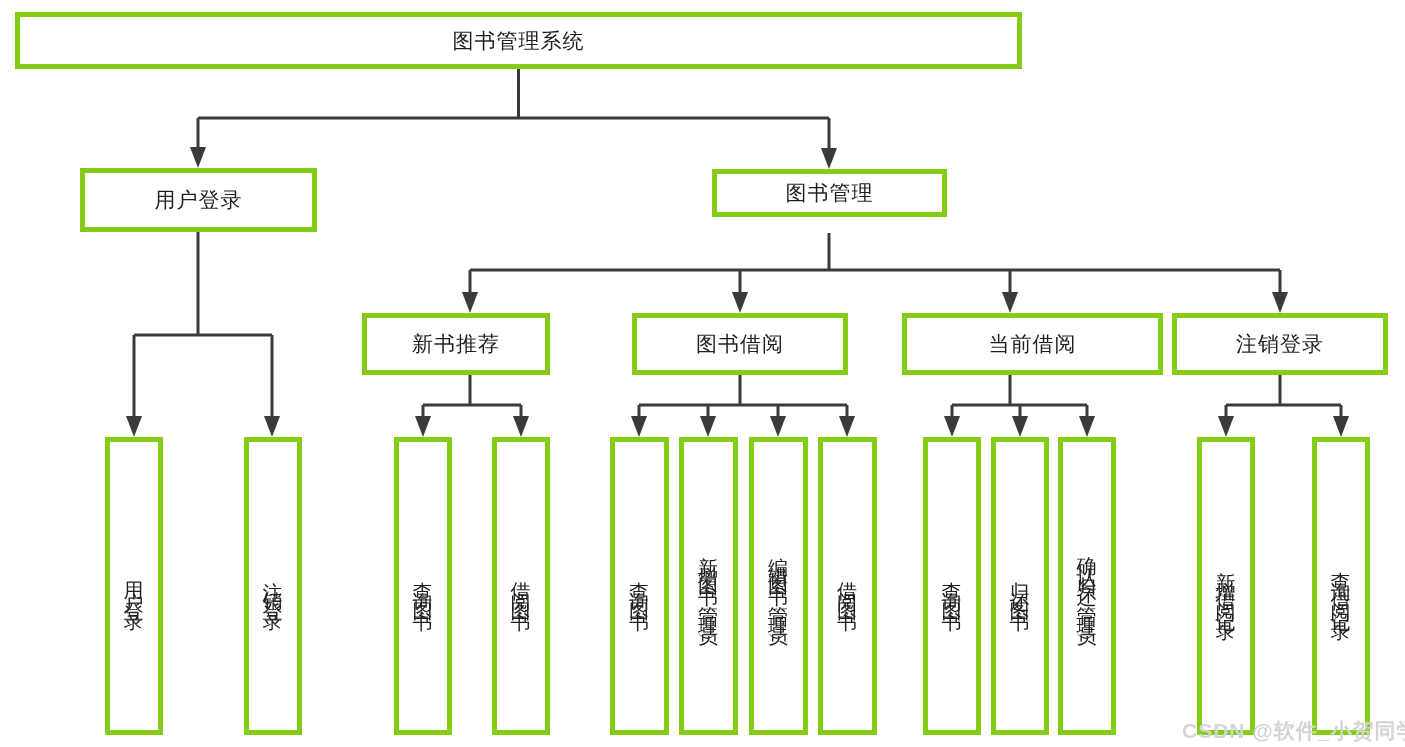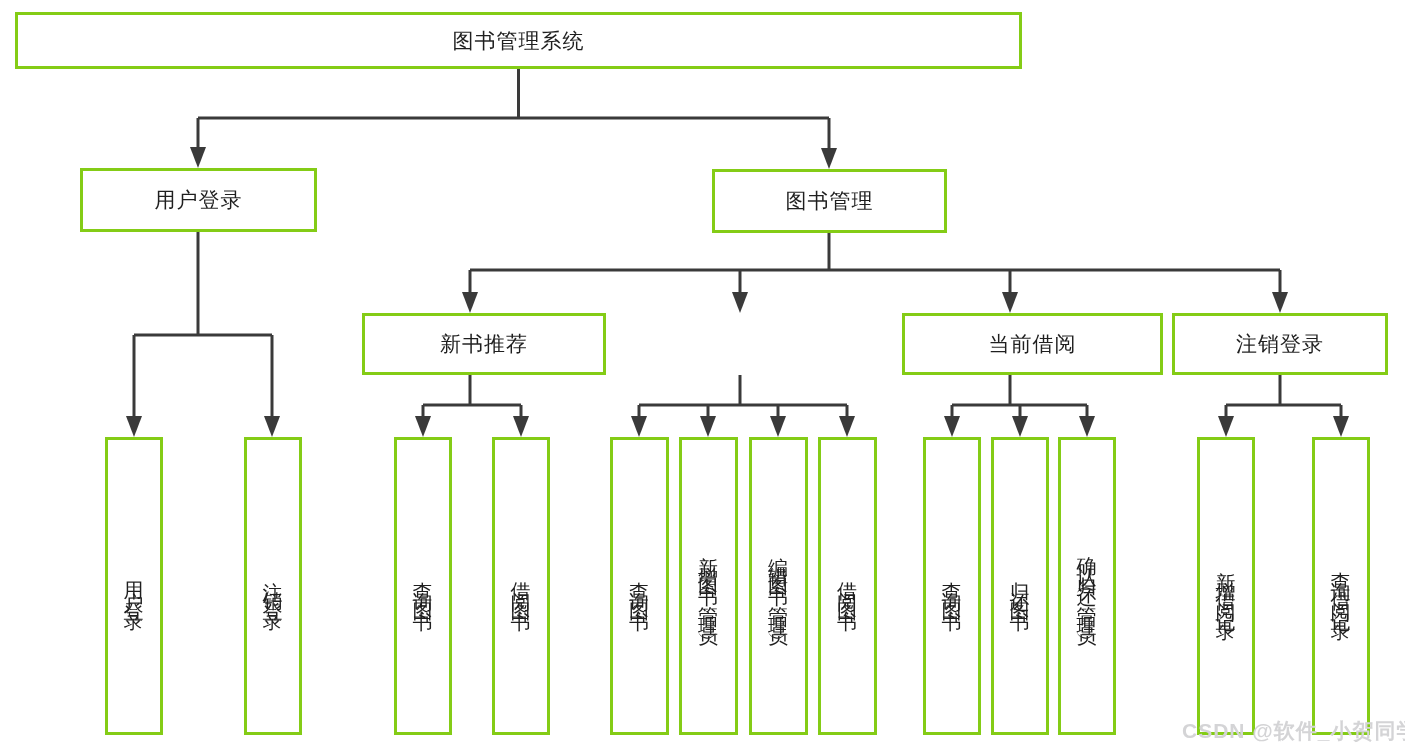--- a/index.html
+++ b/index.html
@@ -3,21 +3,21 @@
 <meta charset="utf-8">
 <style>
   html,body{margin:0;padding:0;background:#ffffff;}
   body{font-family:"Liberation Sans","DejaVu Sans",sans-serif;}
   .canvas{
     position:relative;width:1405px;height:747px;background:#ffffff;overflow:hidden;
   }
   .connectors{position:absolute;left:0;top:0;width:1405px;height:747px;z-index:1;}
   .node{
     position:absolute;box-sizing:border-box;background:#ffffff;
-    border:3px solid #84cc16;display:flex;align-items:center;justify-content:center;
+    border:5px solid #84cc16;display:flex;align-items:center;justify-content:center;
     color:#1f1f1f;z-index:2;
   }
   .node.h{font-size:21px;letter-spacing:1px;}
   .node.v{font-size:20px;}
   .node.v .vtext{
     writing-mode:vertical-rl;text-orientation:mixed;letter-spacing:10px;
     line-height:1;white-space:nowrap;
   }
   .watermark{
     position:absolute;z-index:5;color:#d4d4d6;font-size:21px;font-weight:600;
@@ -92,23 +92,24 @@
       <polygon points="1012,416 1028,416 1020,437"></polygon>
       <polygon points="1079,416 1095,416 1087,437"></polygon>
       <polygon points="1218,416 1234,416 1226,437"></polygon>
       <polygon points="1333,416 1349,416 1341,437"></polygon>
     </g>
   </svg>
 
   <div class="node h" style="left:15px;top:12px;width:1007px;height:57px;">图书管理系统</div>
 
   <div class="node h" style="left:80px;top:168px;width:237px;height:64px;">用户登录</div>
-  <div class="node h" style="left:712px;top:169px;width:235px;height:64px;">图书管理</div>
+  <div class="node h" style="left:712px;top:169px;width:235px;height:48px;">图书管理</div>
 
-  <div class="node h" style="left:362px;top:313px;width:244px;height:62px;font-family:Liberation Mono, monospace;">新书推荐</div>
+  <div class="node h" style="left:362px;top:313px;width:188px;height:62px;font-family:Liberation Mono, monospace;">新书推荐</div>
+  <div class="node h" style="left:632px;top:313px;width:216px;height:62px;">图书借阅</div>
   <div class="node h" style="left:902px;top:313px;width:261px;height:62px;">当前借阅</div>
   <div class="node h" style="left:1172px;top:313px;width:216px;height:62px;">注销登录</div>
 
   <div class="node v" style="left:105px;top:437px;width:58px;height:298px;">
     <span class="vtext">用户登录</span>
   </div>
   <div class="node v" style="left:244px;top:437px;width:58px;height:298px;">
     <span class="vtext">注销登录</span>
   </div>
 

